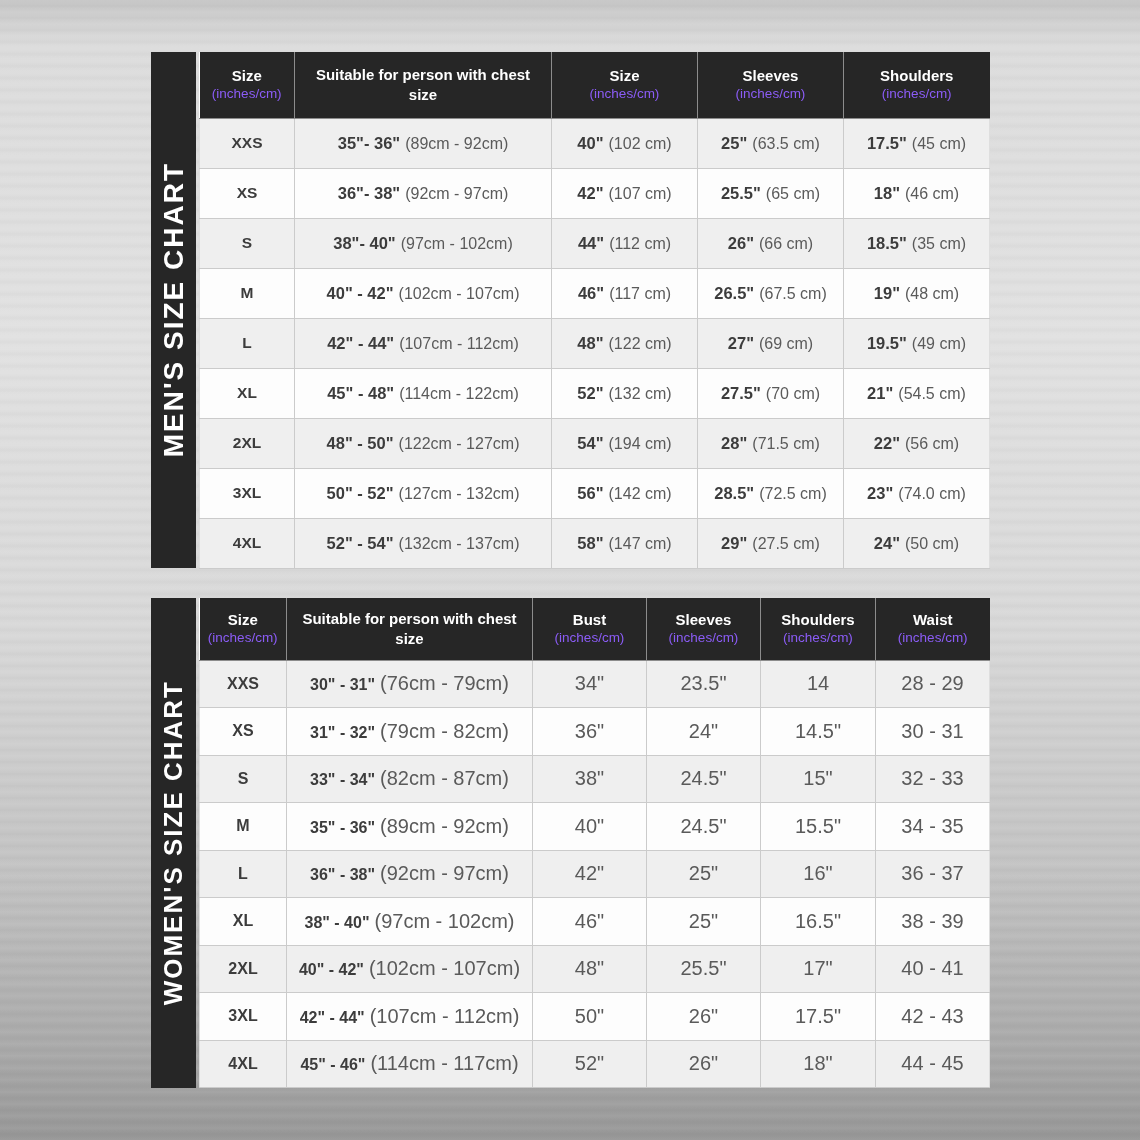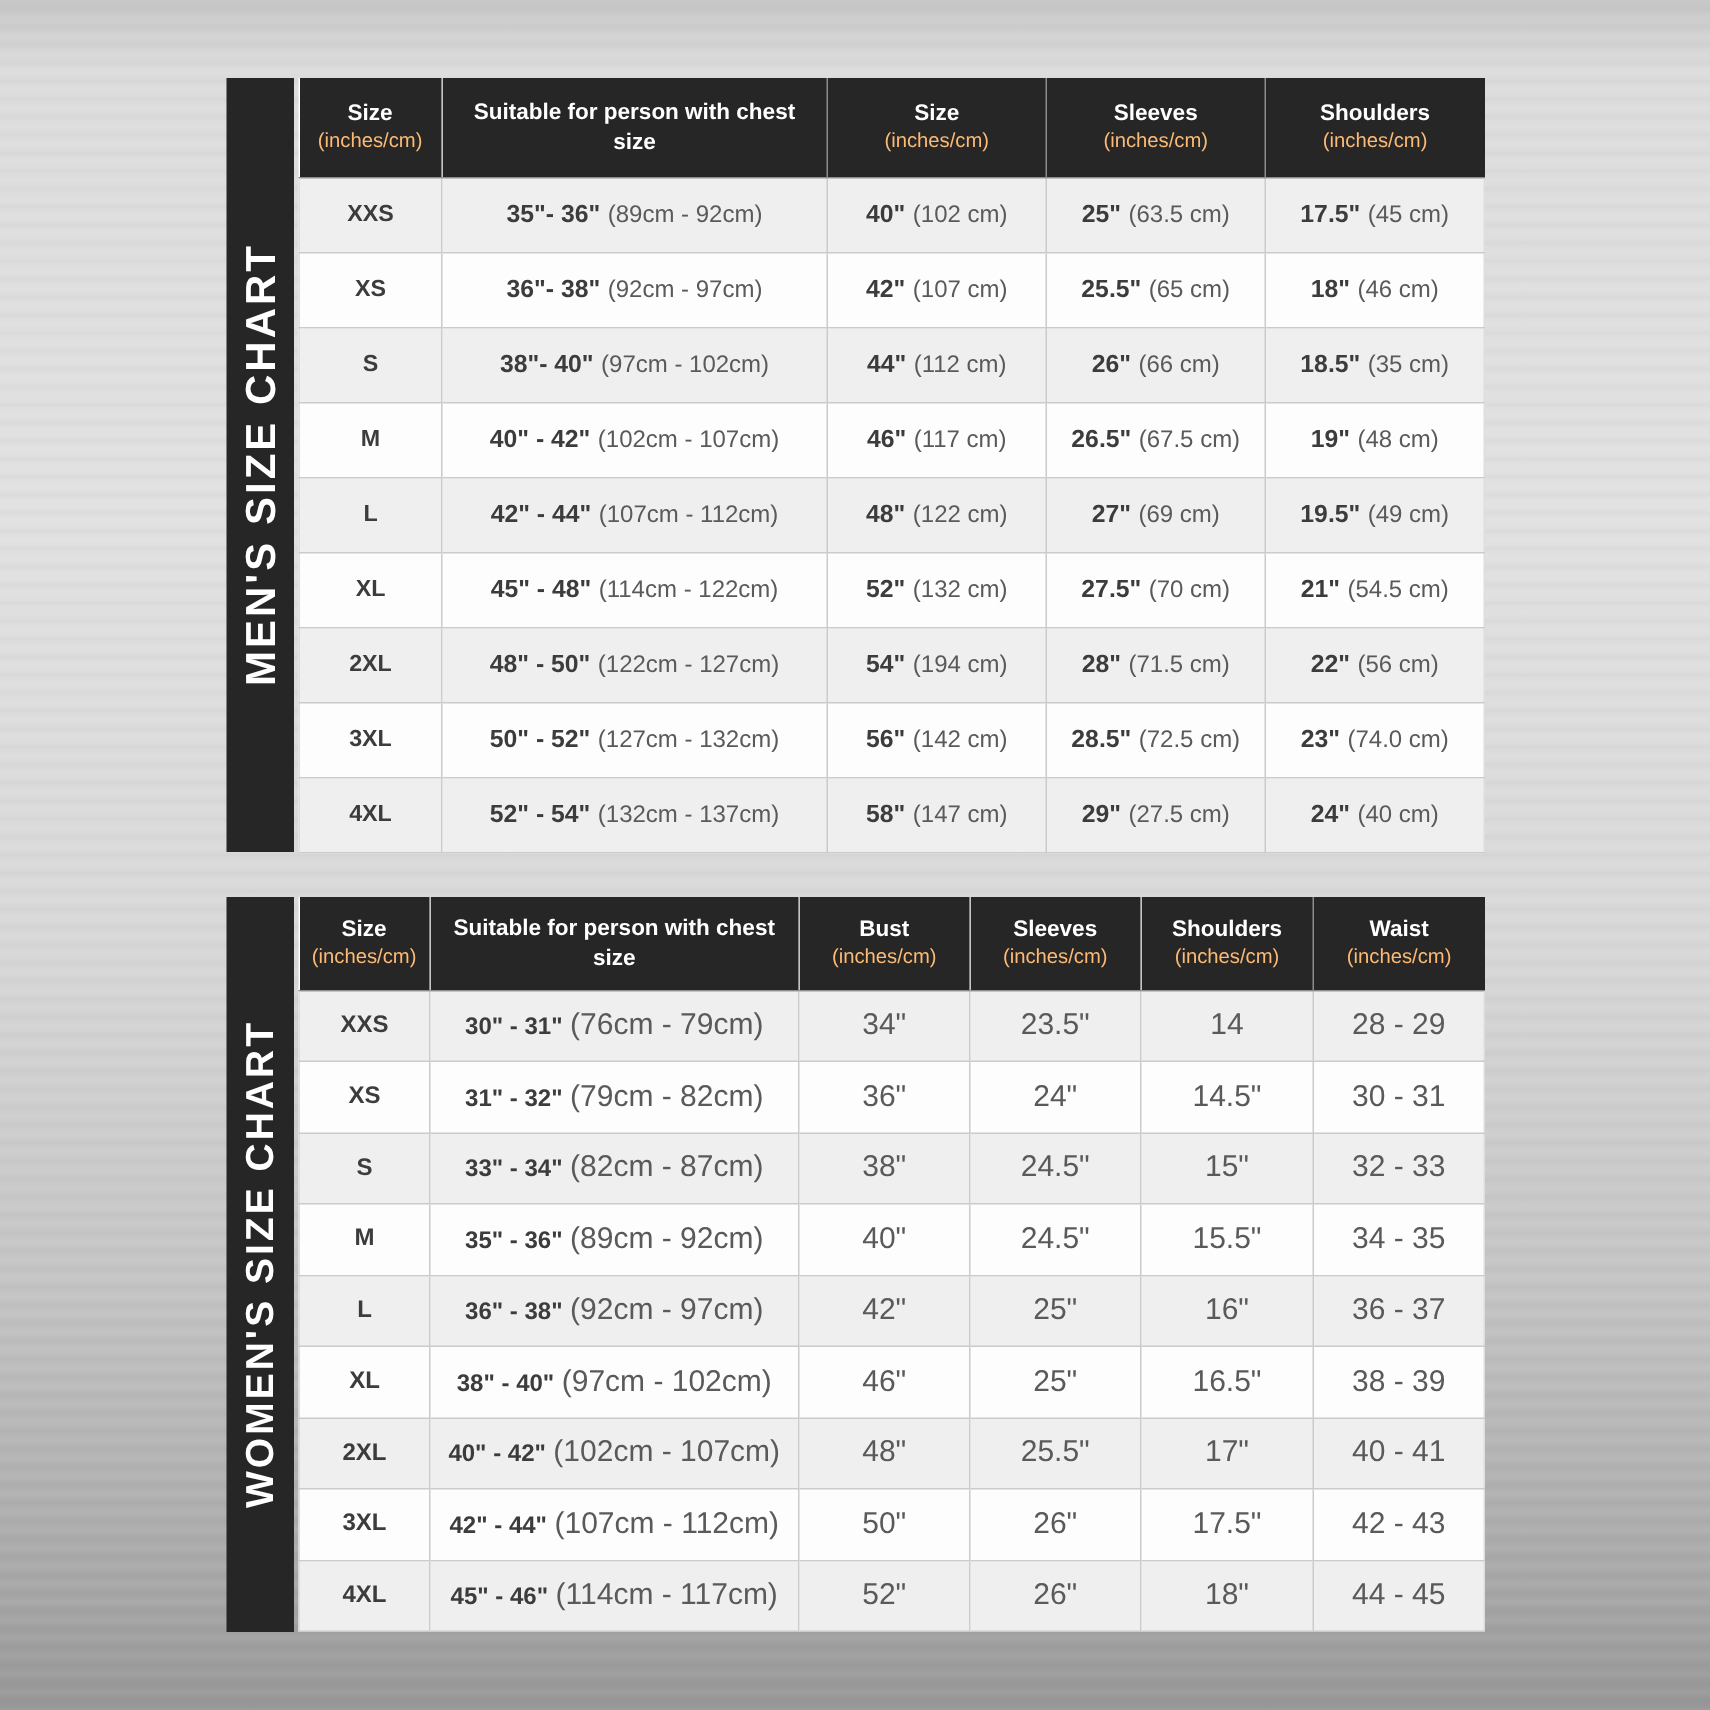--- a/index.html
+++ b/index.html
@@ -44,21 +44,21 @@
   th:last-child  { border-right: none; }
   td:first-child { border-left-color: #dedede; }
   td:last-child  { border-right-color: #dedede; }
   thead tr { height: 66px; }
   #women-section thead tr { height: 62px; }
   tbody tr { height: 50px; }
   #women-section tbody tr { height: 47.5px; }
   tbody tr:nth-child(odd)  { background: #efefef; }
   tbody tr:nth-child(even) { background: #fdfdfd; }
   .h-title { font-weight: 700; font-size: 15px; line-height: 1.3; }
-  .h-sub   { font-weight: 400; font-size: 13.5px; color: #fdba74; line-height: 1.35; }
+  .h-sub   { font-weight: 400; font-size: 13.5px; color: #8b5cf6; line-height: 1.35; }
   .b { font-weight: 700; color: #3c3c3c; font-size: 16.5px; }
   .r { font-weight: 400; color: #5a5a5a; font-size: 16px; }
   .b + .r { margin-left: 5px; }
   td[data-name="size-cell"] .b { font-size: 15.5px; }
   #women-section .b { font-size: 16px; }
   #women-section .r { font-size: 20px; }
 </style>
 </head>
 <body>
 
@@ -154,21 +154,21 @@
             <td data-name="suitable-cell"><span class="b" data-name="value-main">50" - 52"</span><span class="r" data-name="value-detail">(127cm - 132cm)</span></td>
             <td data-name="chest-cell"><span class="b" data-name="value-main">56"</span><span class="r" data-name="value-detail">(142 cm)</span></td>
             <td data-name="sleeves-cell"><span class="b" data-name="value-main">28.5"</span><span class="r" data-name="value-detail">(72.5 cm)</span></td>
             <td data-name="shoulders-cell"><span class="b" data-name="value-main">23"</span><span class="r" data-name="value-detail">(74.0 cm)</span></td>
           </tr>
           <tr data-name="table-row">
             <td data-name="size-cell"><span class="b" data-name="size-label">4XL</span></td>
             <td data-name="suitable-cell"><span class="b" data-name="value-main">52" - 54"</span><span class="r" data-name="value-detail">(132cm - 137cm)</span></td>
             <td data-name="chest-cell"><span class="b" data-name="value-main">58"</span><span class="r" data-name="value-detail">(147 cm)</span></td>
             <td data-name="sleeves-cell"><span class="b" data-name="value-main">29"</span><span class="r" data-name="value-detail">(27.5 cm)</span></td>
-            <td data-name="shoulders-cell"><span class="b" data-name="value-main">24"</span><span class="r" data-name="value-detail">(40 cm)</span></td>
+            <td data-name="shoulders-cell"><span class="b" data-name="value-main">24"</span><span class="r" data-name="value-detail">(50 cm)</span></td>
           </tr>
         </tbody>
     </table>
   </div>
 
   <div class="section" id="women-section" data-name="womens-size-chart-section">
     <div class="side-bar" data-name="womens-chart-title-bar">
       <div class="side-label" data-name="womens-chart-title">WOMEN'S SIZE CHART</div>
     </div>
     <table id="women-table" data-name="womens-size-table">

